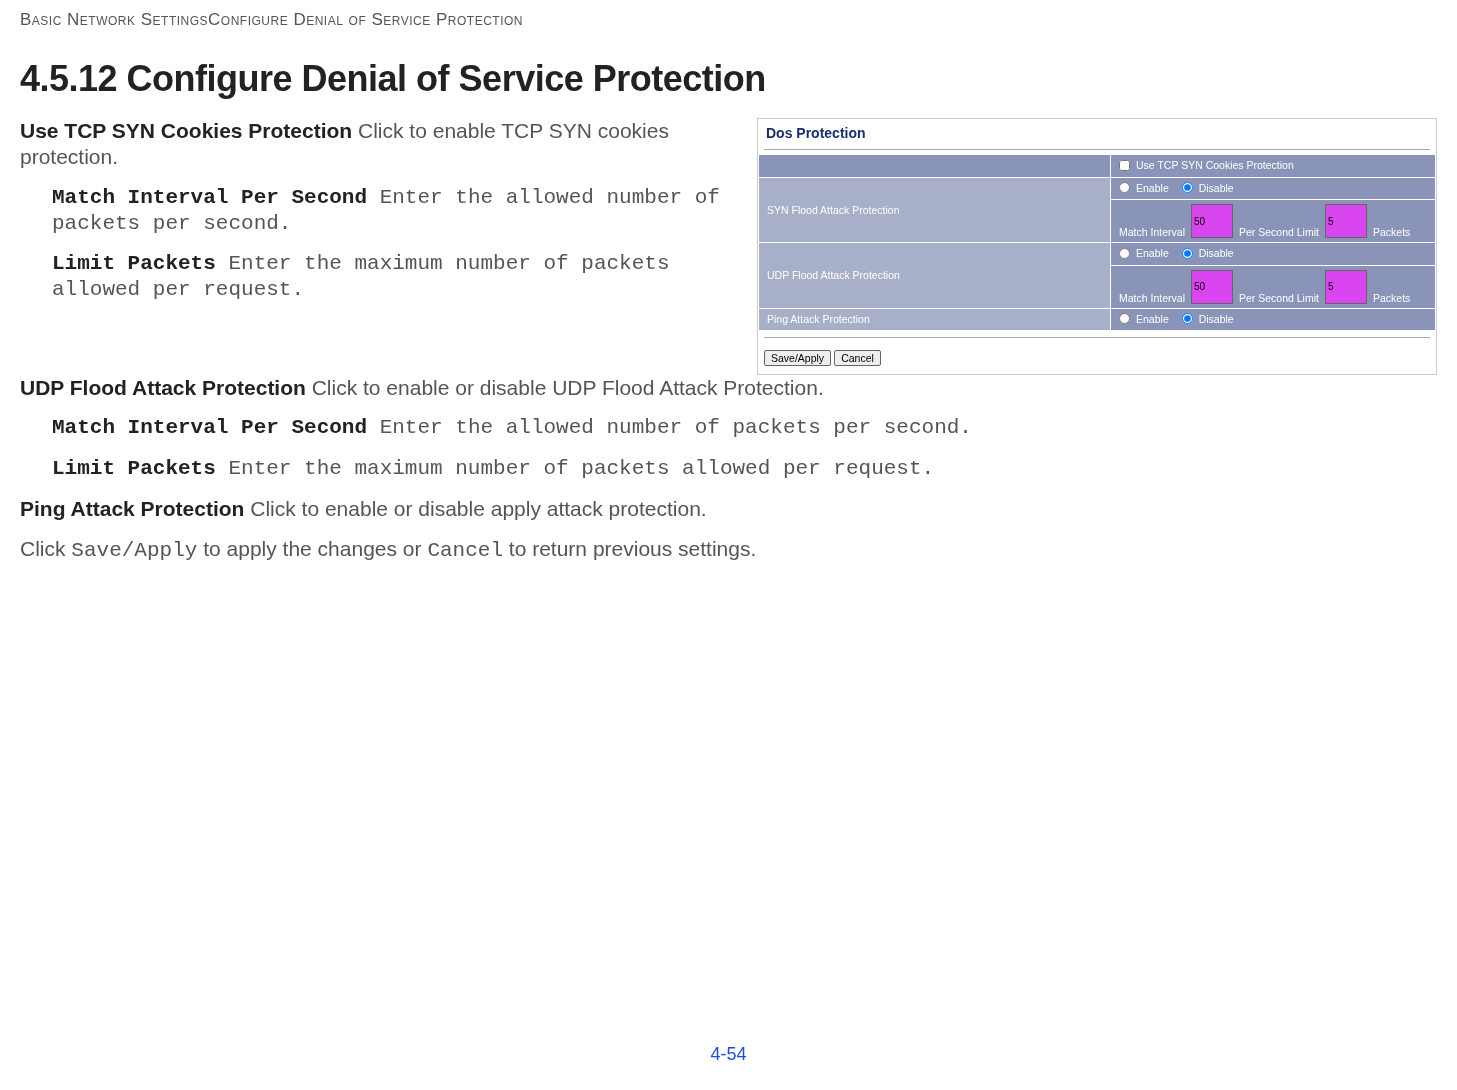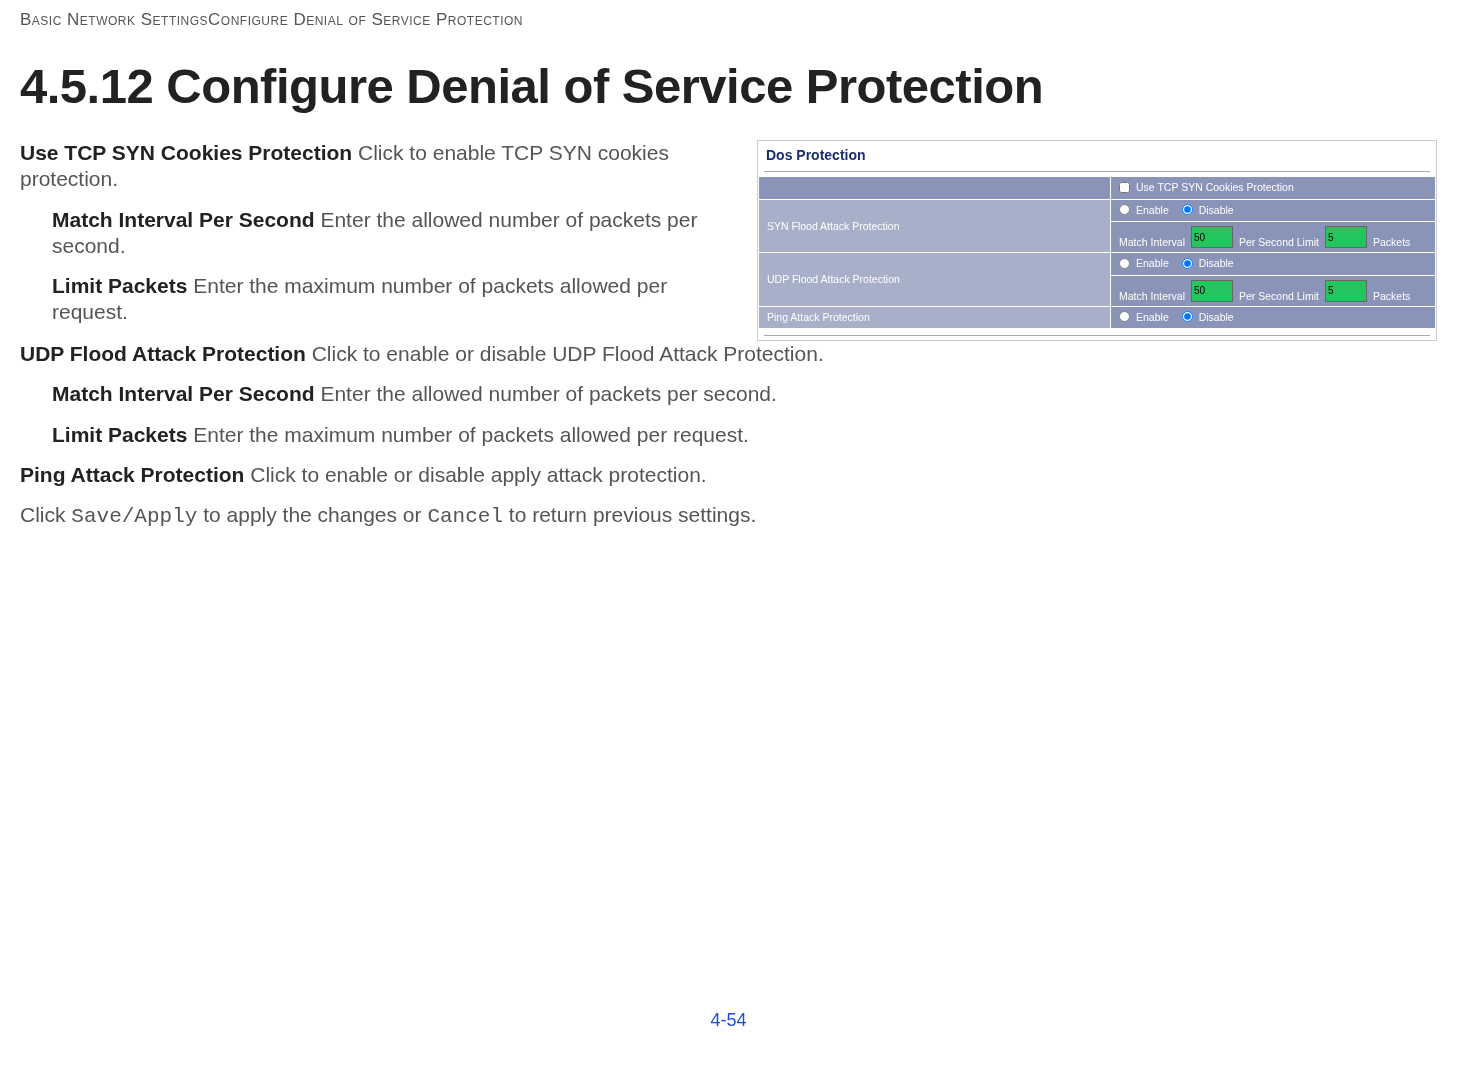--- a/index.html
+++ b/index.html
@@ -14,41 +14,41 @@
     display: flex;
     justify-content: flex-start;
     font-variant: small-caps;
     font-size: 17px;
     color: #555;
     letter-spacing: 0.5px;
     margin-bottom: 28px;
   }
   h1.section-title {
     font-family: Verdana, Geneva, sans-serif;
-    font-size: 49px;
+    font-size: 36px;
     font-weight: bold;
     color: #222;
-    margin-bottom: 26px;
+    margin-bottom: 18px;
     letter-spacing: -0.5px;
   }
   .content-row {
     display: flex;
     gap: 18px;
     align-items: flex-start;
   }
   .text-col { flex: 1; }
   .img-col { width: 680px; flex-shrink: 0; }
   .para {
     font-size: 21px;
     color: #555;
     line-height: 1.25;
     margin-bottom: 14px;
   }
   .para .bold-term { font-weight: bold; color: #222; }
-  .indent { margin-left: 32px; }
+  .indent { margin-left: 32px; font-family: Liberation Mono, monospace; }
   .mono { font-family: "Courier New", monospace; }
   .footer {
     text-align: center;
     font-size: 18px;
     color: #1d4ed8;
     margin-top: 480px;
   }
 
   
   .panel {
@@ -71,22 +71,22 @@
     font-size: 10.5px;
     padding: 4px 8px;
     border: 1px solid #fff;
     vertical-align: middle;
   }
   .panel-table td.label-cell { width: 52%; }
   .panel-table td.ctrl-cell { width: 48%; }
   .panel-table td.light { background: #a8afc9; }
   .radio-line { display: inline-flex; align-items: center; gap: 4px; margin-right: 10px; }
   .panel input[type="text"] {
-    width: 42px; height: 22px; font-size: 10px; padding: 4px 2px;
-    border: 1px solid #666; background: #22c55e; color: #000;
+    width: 42px; height: 22px; font-size: 10px; padding: 16px 2px;
+    border: 1px solid #666; background: #d946ef; color: #000;
   }
   .panel input[type="radio"], .panel input[type="checkbox"] {
     width: 11px; height: 11px; margin: 0 2px 0 0; vertical-align: middle;
   }
   .ctrl-row2 { display: flex; align-items: flex-end; gap: 6px; flex-wrap: nowrap; }
   .panel-buttons { padding: 8px 6px; }
   .panel-buttons button {
     font-size: 10.5px; padding: 1px 6px;
     border: 1px solid #666; background: #eee; border-radius: 2px;
     font-family: inherit;
@@ -196,20 +196,24 @@
             </label>
             <label class="radio-line">
               <input type="radio" name="ping" checked="" style="">
               <span>Disable</span>
             </label>
           </td>
         </tr>
       </tbody>
         </table>
       <hr style="margin-top:6px;">
+      <div class="panel-buttons">
+        <button>Save/Apply</button>
+        <button>Cancel</button>
+      </div>
     </div>
   </div>
 </div>
 
 <p class="para">
   <span class="bold-term">UDP Flood Attack Protection</span><span>  Click to enable or disable UDP Flood Attack Protection.</span>
 </p>
 <p class="para indent">
   <span class="bold-term">Match Interval Per Second</span><span>   Enter the allowed number of packets per second.</span>
 </p>

